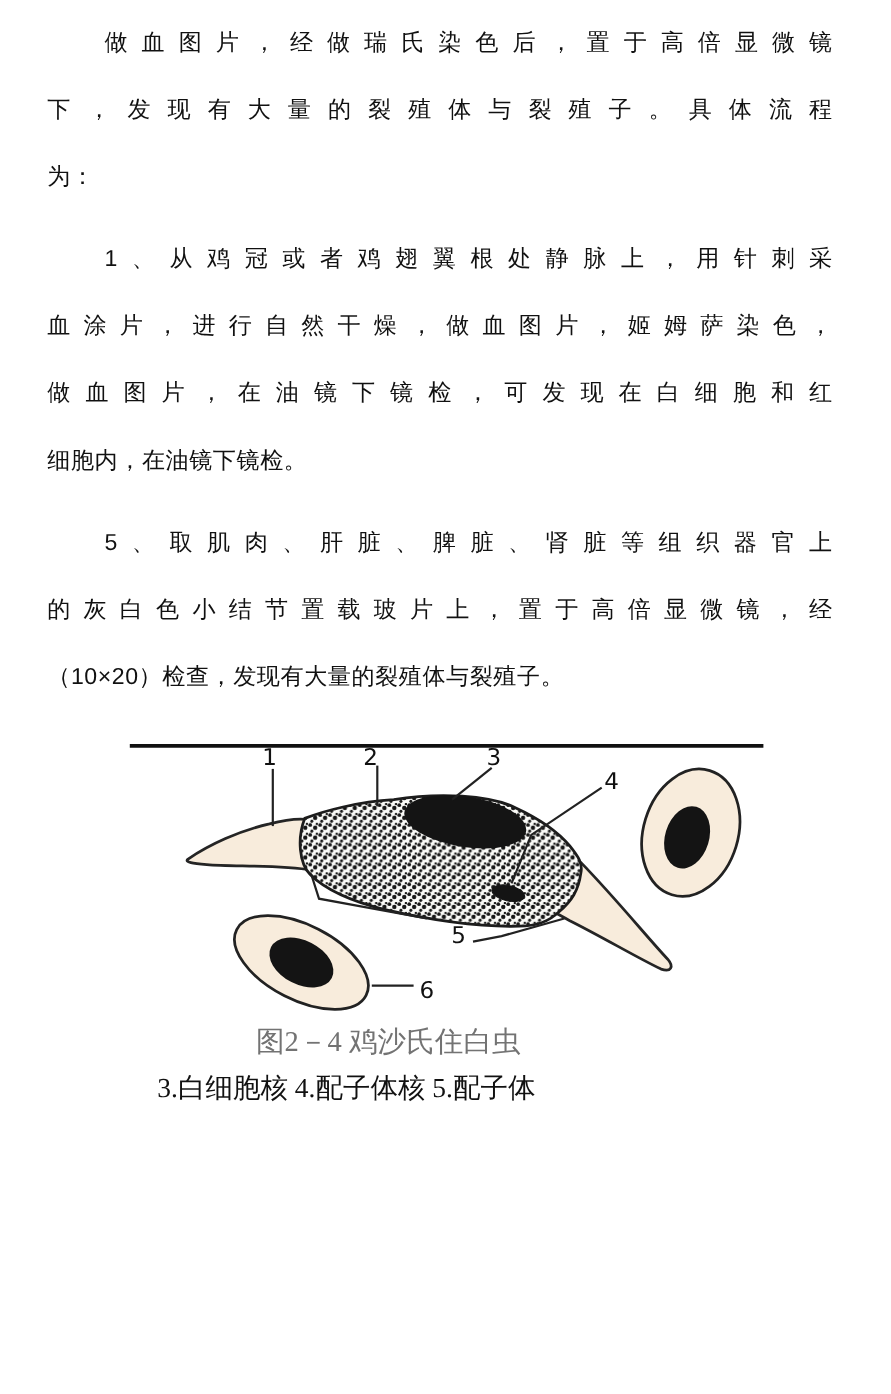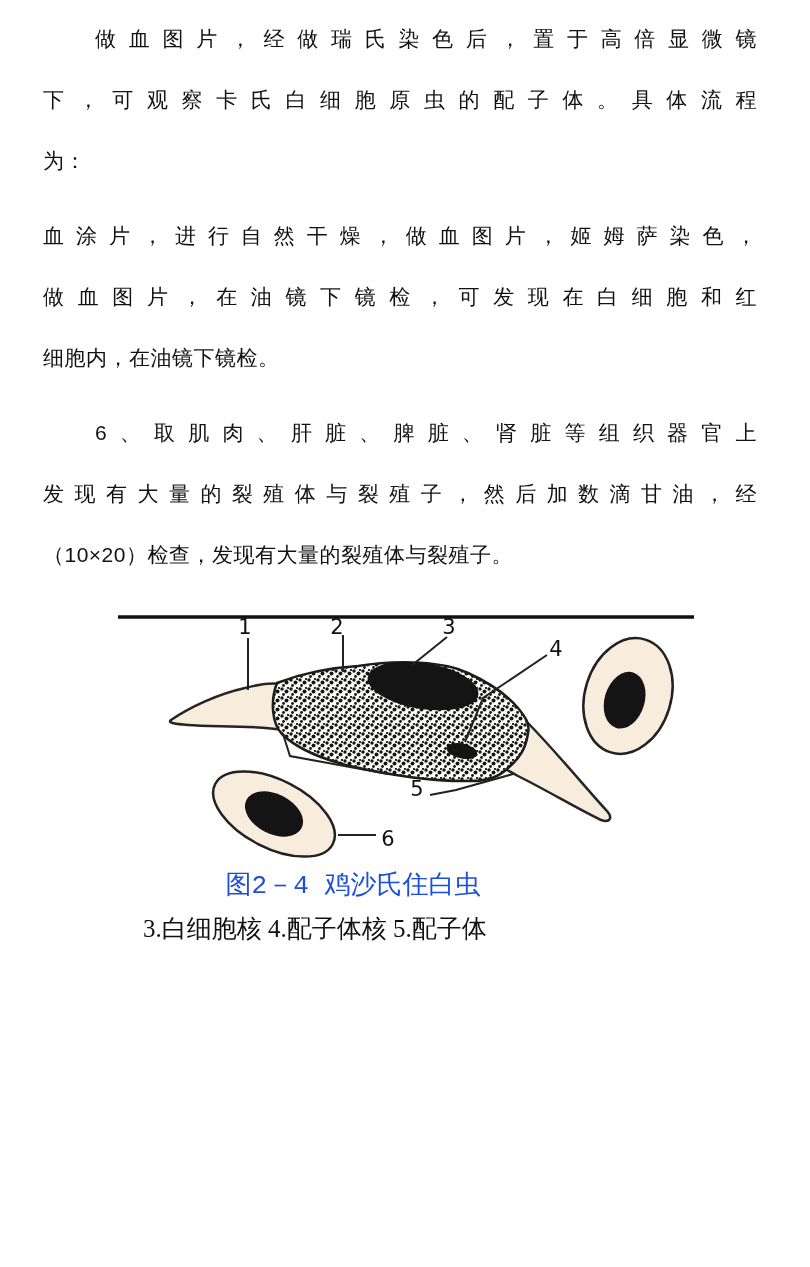--- a/index.html
+++ b/index.html
@@ -15,46 +15,47 @@
     font-size:21px;line-height:61px;color:#111;
     text-align:justify;text-align-last:justify;
     letter-spacing:0.5px;
   }
   .ln-first{text-indent:52px;}
   .ln-last{text-align-last:left;}
   
   .figure-svg{display:block;margin-left:100px;margin-top:21px;}
   .fig-caption{
     margin-left:48px;width:610px;margin-top:2px;
-    text-align:center;font-family:Liberation Mono, monospace;
-    font-size:26px;line-height:36px;color:#1d4ed8;
+    text-align:center;font-family:Liberation Serif, serif;
+    font-size:26px;line-height:36px;color:#737373;
   }
   .fig-legend{
     margin-left:143px;margin-top:6px;
     font-family:"Liberation Serif","DejaVu Serif",serif;
     font-size:25px;line-height:38px;color:#111;
   }
 </style>
 </head>
 <body>
 
 <div class="article">
   <div class="para">
     <div class="ln ln-first">做血图片，经做瑞氏染色后，置于高倍显微镜</div>
-    <div class="ln">下，可观察卡氏白细胞原虫的配子体。具体流程</div>
+    <div class="ln">下，发现有大量的裂殖体与裂殖子。具体流程</div>
     <div class="ln ln-last">为：</div>
   </div>
   <div class="para">
+    <div class="ln ln-first">1、从鸡冠或者鸡翅翼根处静脉上，用针刺采</div>
     <div class="ln">血涂片，进行自然干燥，做血图片，姬姆萨染色，</div>
     <div class="ln">做血图片，在油镜下镜检，可发现在白细胞和红</div>
     <div class="ln ln-last">细胞内，在油镜下镜检。</div>
   </div>
   <div class="para">
-    <div class="ln ln-first">6、取肌肉、肝脏、脾脏、肾脏等组织器官上</div>
-    <div class="ln">发现有大量的裂殖体与裂殖子，然后加数滴甘油，经</div>
+    <div class="ln ln-first">5、取肌肉、肝脏、脾脏、肾脏等组织器官上</div>
+    <div class="ln">的灰白色小结节置载玻片上，置于高倍显微镜，经</div>
     <div class="ln ln-last">（10×20）检查，发现有大量的裂殖体与裂殖子。</div>
   </div>
 </div>
 
 <svg class="figure-svg" width="610" height="260" viewBox="0 0 610 260">
   <defs>
     <pattern id="stip" width="9" height="9" patternUnits="userSpaceOnUse">
       <rect width="9" height="9" fill="#fbfbf8"></rect>
       <circle cx="2" cy="2" r="1.7" fill="#151515"></circle>
       <circle cx="6.5" cy="4.5" r="2" fill="#151515"></circle>

